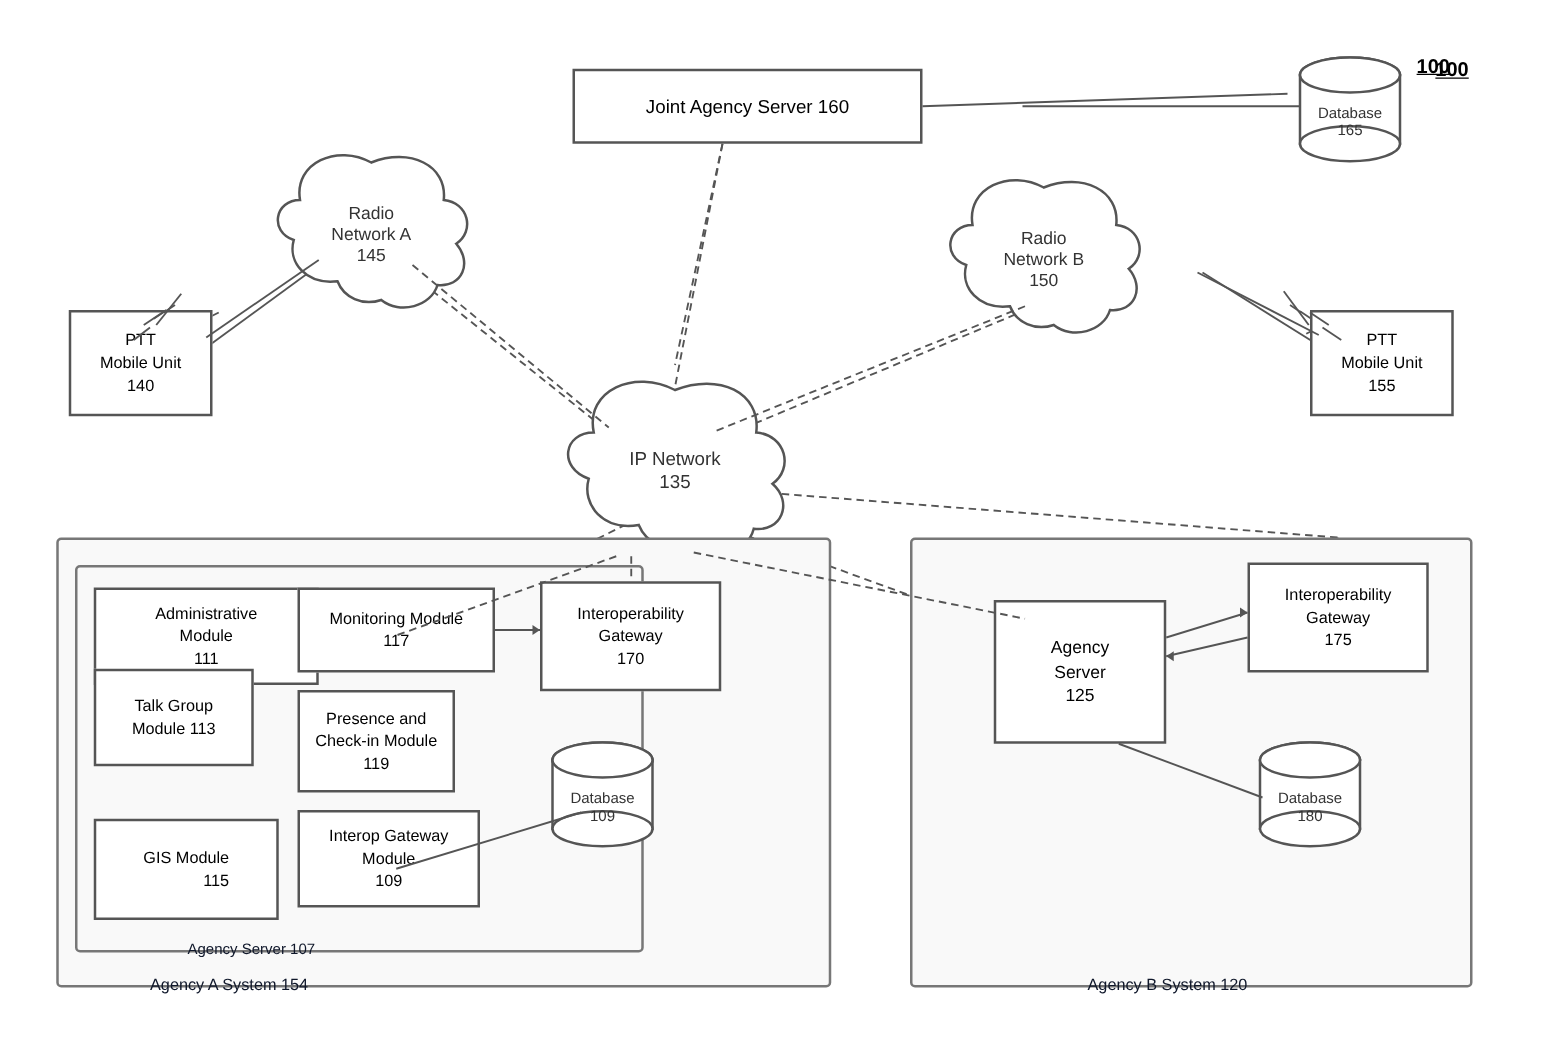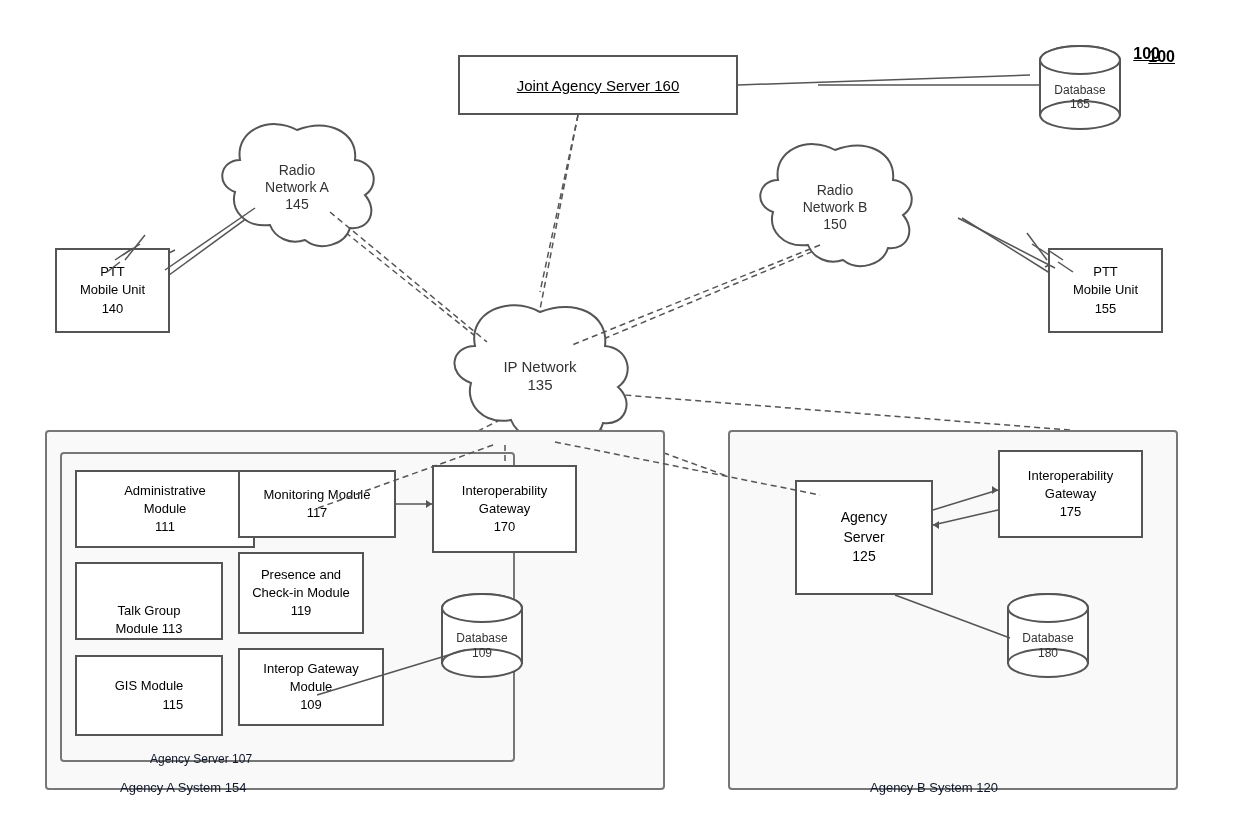--- a/index.html
+++ b/index.html
@@ -123,21 +123,21 @@
 
     <line class="solid" x1="900" y1="600" x2="1020" y2="635"></line>
 
     <line class="dashed" x1="1070" y1="455" x2="1070" y2="430"></line>
     <line class="dashed" x1="1070" y1="430" x2="560" y2="390"></line>
 
   </svg>
 
   <div class="ref-number" style="top:45px; right:80px;">100</div>
 
-  <div class="box" style="left:458px; top:55px; width:280px; height:60px; font-size:15px;text-decoration:underline;">
+  <div class="box" style="left:458px; top:55px; width:280px; height:60px; font-size:15px;">
     <span>Joint Agency Server 160</span>
   </div>
 
   <svg class="db-svg" style="left:1030px; top:42px;" width="100" height="90">
     <ellipse cx="50" cy="18" rx="40" ry="14" fill="white" stroke="#555" stroke-width="2"></ellipse>
     <rect x="10" y="18" width="80" height="55" fill="white" stroke="#555" stroke-width="2"></rect>
     <ellipse cx="50" cy="73" rx="40" ry="14" fill="white" stroke="#555" stroke-width="2"></ellipse>
     <ellipse cx="50" cy="18" rx="40" ry="14" fill="white" stroke="#555" stroke-width="2"></ellipse>
     <text x="50" y="52" text-anchor="middle" font-size="12" fill="#333">Database</text>
     <text x="50" y="66" text-anchor="middle" font-size="12" fill="#333">165</text>
@@ -192,21 +192,21 @@
 
   <div class="system-box" style="left:60px; top:452px; width:455px; height:310px; border-style:solid;"></div>
   <div class="system-label" style="left:150px; top:752px; font-size:12px;">Agency Server 107</div>
 
   <div class="box" style="left:75px; top:470px; width:180px; height:78px;">
     <span style="white-space:pre-line;">Administrative
 Module
 111</span>
   </div>
 
-  <div class="box" style="left:75px; top:562px; width:148px; height:78px;align-items:flex-end;">
+  <div class="box" style="left:75px; top:535px; width:128px; height:78px;">
     <span style="white-space:pre-line;">Talk Group
 Module 113</span>
   </div>
 
   <div class="box" style="left:75px; top:655px; width:148px; height:81px;text-align:right;">
     <span style="white-space:pre-line;">GIS Module
 115</span>
   </div>
 
   <div class="box" style="left:238px; top:470px; width:158px; height:68px;">

